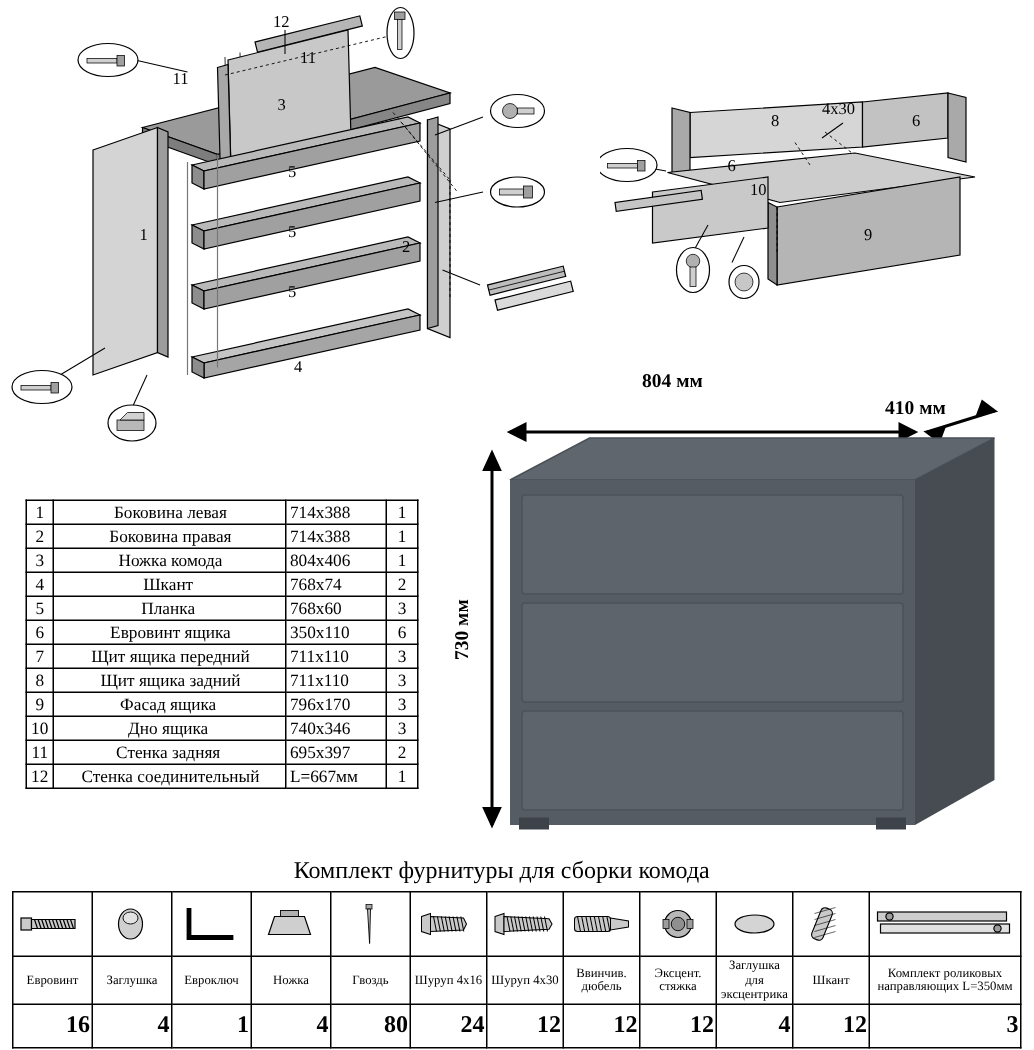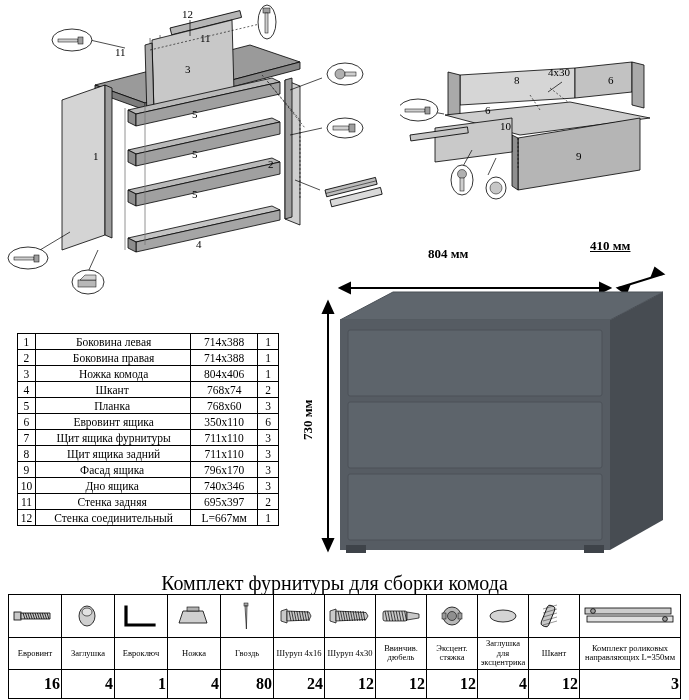--- a/index.html
+++ b/index.html
@@ -23,27 +23,27 @@
   }
   #parts-table td{
     border:1px solid #000;
     padding:0px 2px;
     height:15px;
     line-height:14px;
   }
   #parts-table td.num{width:13px;text-align:center;}
   #parts-table td.name{width:150px;text-align:center;padding-left:3px;}
   #parts-table td.name.ind{text-align:center;padding-left:0;}
-  #parts-table td.dim{width:62px;text-align:center;}
+  #parts-table td.dim{width:62px;}
   #parts-table td.qty{width:16px;text-align:center;}
 
   
   #hw-title{
     position:absolute;left:0;top:572px;width:669px;text-align:center;
-    font-size:20px;font-family:"Liberation Serif", serif;
+    font-size:16px;font-family:"Liberation Serif", serif;
   }
   #hw-table{
     position:absolute;left:8px;top:594px;width:673px;
     border-collapse:collapse;
     font-family:"Liberation Serif", serif;
   }
   #hw-table td{border:1px solid #000;text-align:center;vertical-align:middle;}
   #hw-table tr.icons td{height:40px;}
   #hw-table tr.labels td{height:28px;font-size:8.5px;line-height:9.5px;padding:1px;}
   #hw-table tr.counts td{height:26px;font-size:16px;font-weight:bold;text-align:right;}
@@ -267,21 +267,21 @@
     <rect x="30" y="140" width="254" height="66" rx="2" fill="#5d646b" stroke="#4c5158"></rect>
     <rect x="30" y="212" width="254" height="66" rx="2" fill="#5d646b" stroke="#4c5158"></rect>
 
     <rect x="28" y="283" width="20" height="8" fill="#3e4349"></rect>
     <rect x="266" y="283" width="20" height="8" fill="#3e4349"></rect>
   </g>
 </svg>
 </div>
 
 <div class="abs dimlabel" style="left:428px;top:246px;">804 мм</div>
-<div class="abs dimlabel" style="left:590px;top:238px;text-decoration:underline;">410 мм</div>
+<div class="abs dimlabel" style="left:590px;top:264px;">410 мм</div>
 <div class="abs" style="left:300px;top:440px;">
   <div class="vlabel">730 мм</div>
 </div>
 
 <table id="parts-table">
   <tbody id="parts-body">
       <tr>
         <td class="num">1</td>
         <td class="name">Боковина левая</td>
         <td class="dim">714x388</td>
@@ -312,21 +312,21 @@
         <td class="qty">3</td>
       </tr>
       <tr>
         <td class="num">6</td>
         <td class="name">Евровинт ящика</td>
         <td class="dim">350х110</td>
         <td class="qty">6</td>
       </tr>
       <tr>
         <td class="num">7</td>
-        <td class="name">Щит ящика фурнитуры</td>
+        <td class="name">Щит ящика передний</td>
         <td class="dim">711х110</td>
         <td class="qty">3</td>
       </tr>
       <tr>
         <td class="num">8</td>
         <td class="name">Щит ящика задний</td>
         <td class="dim">711х110</td>
         <td class="qty">3</td>
       </tr>
       <tr>

